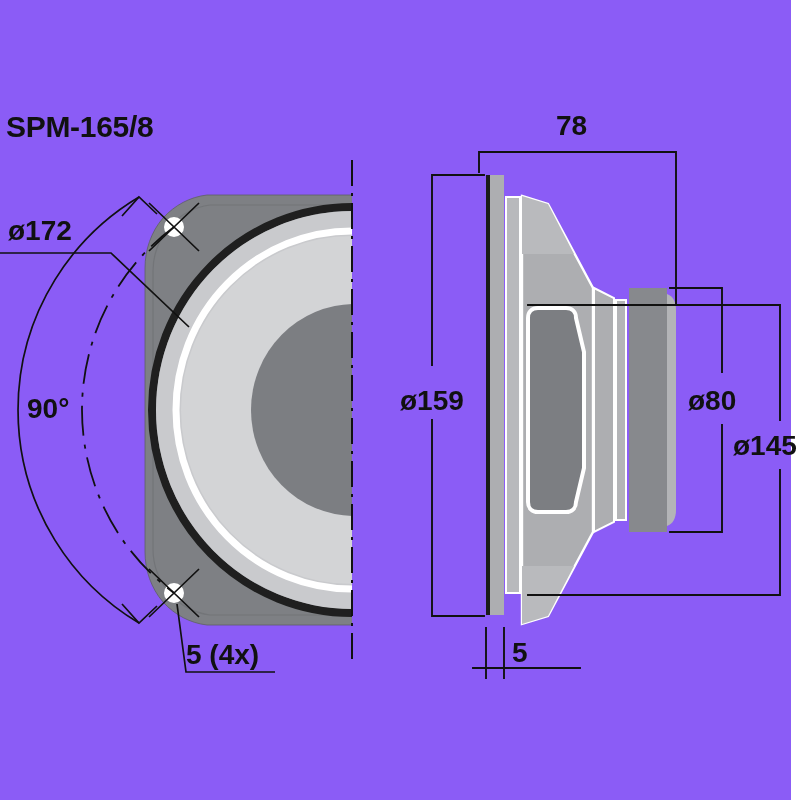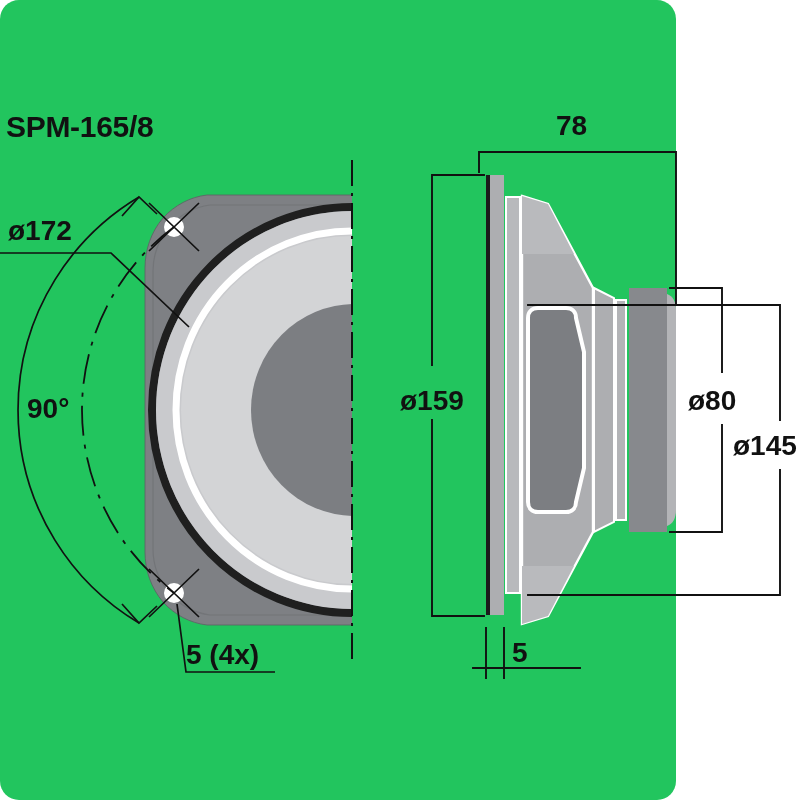--- a/index.html
+++ b/index.html
@@ -9,24 +9,23 @@
     background: #ffffff;
   }
   body {
     width: 800px;
     height: 800px;
     font-family: "Liberation Sans", sans-serif;
     overflow: hidden;
   }
   #sheet {
     position: relative;
-    width: 676px;
+    width: 791px;
     height: 800px;
-    background: #22c55e;
-    border-radius: 19px;
+    background: #8b5cf6;
   }
   #drawing {
     position: absolute;
     left: 0;
     top: 0;
     width: 800px;
     height: 800px;
     display: block;
   }
   .dim-text {

